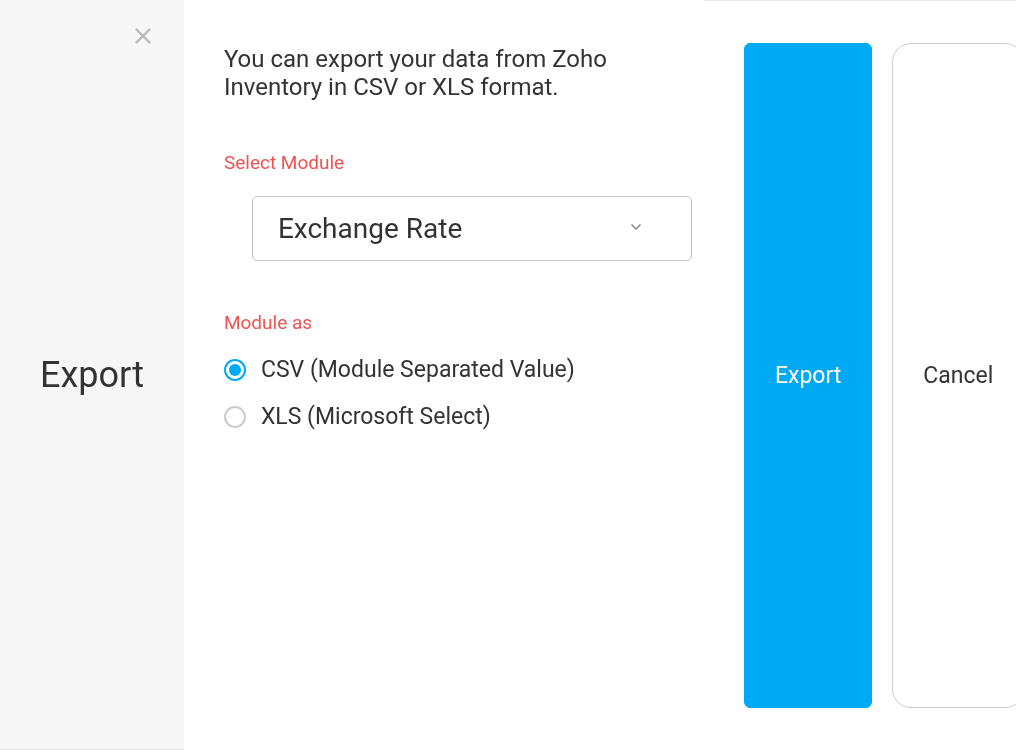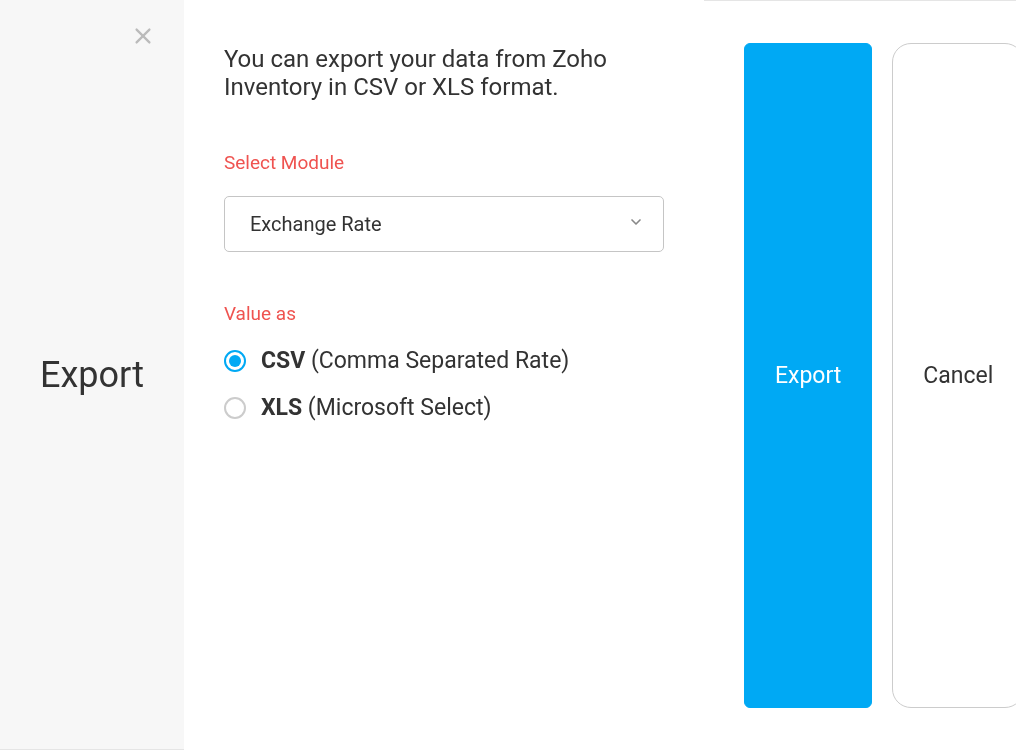--- a/index.html
+++ b/index.html
@@ -63,27 +63,28 @@
     .select-wrapper {
       position: relative;
       width: 440px;
       margin-bottom: 50px;
     }
     .select-box {
       width: 100%;
       border: 1px solid #c5c5c5;
       border-radius: 5px;
       padding: 15px 45px 15px 25px;
-      font-size: 20px;
+      font-size: 28px;
       color: #333;
       background: #fff;
       cursor: pointer;
       display: flex;
       align-items: center;
       justify-content: space-between;
+      margin-left: 28px;
     }
     .select-chevron {
       position: absolute;
       right: 20px;
       top: 50%;
       transform: translateY(-50%);
       pointer-events: none;
     }
     .radio-group {
       display: flex;
@@ -114,21 +115,21 @@
       width: 12px;
       height: 12px;
       border-radius: 50%;
       background: #00a9f4;
     }
     .radio-label {
       font-size: 23px;
       color: #333;
     }
     .radio-label strong {
-      font-weight: 700;
+      font-weight: 400;
     }
     .footer {
       border-top: 1px solid #e5e5e5;
       padding: 42px 40px;
       display: flex;
       gap: 20px;
     }
     .btn {
       padding: 14px 30px;
       font-size: 23px;
@@ -173,26 +174,26 @@
       <div class="select-box">
         <span>Exchange Rate</span>
       </div>
       <span class="select-chevron">
         <svg width="16" height="16" viewBox="0 0 24 24" fill="none" stroke="#888" stroke-width="2.5" stroke-linecap="round" stroke-linejoin="round">
           <polyline points="6 9 12 15 18 9"></polyline>
         </svg>
       </span>
     </div>
 
-    <div class="section-label">Value as</div>
+    <div class="section-label">Module as</div>
 
     <div class="radio-group">
       <label class="radio-option">
         <span class="radio-circle selected"></span>
-        <span class="radio-label"><strong>CSV</strong><span> (Comma Separated Rate)</span></span>
+        <span class="radio-label"><strong>CSV</strong><span> (Module Separated Value)</span></span>
       </label>
       <label class="radio-option">
         <span class="radio-circle"></span>
         <span class="radio-label"><strong>XLS</strong><span> (Microsoft Select)</span></span>
       </label>
     </div>
   </div>
 
   <div class="footer">
     <button class="btn btn-primary">Export</button>

